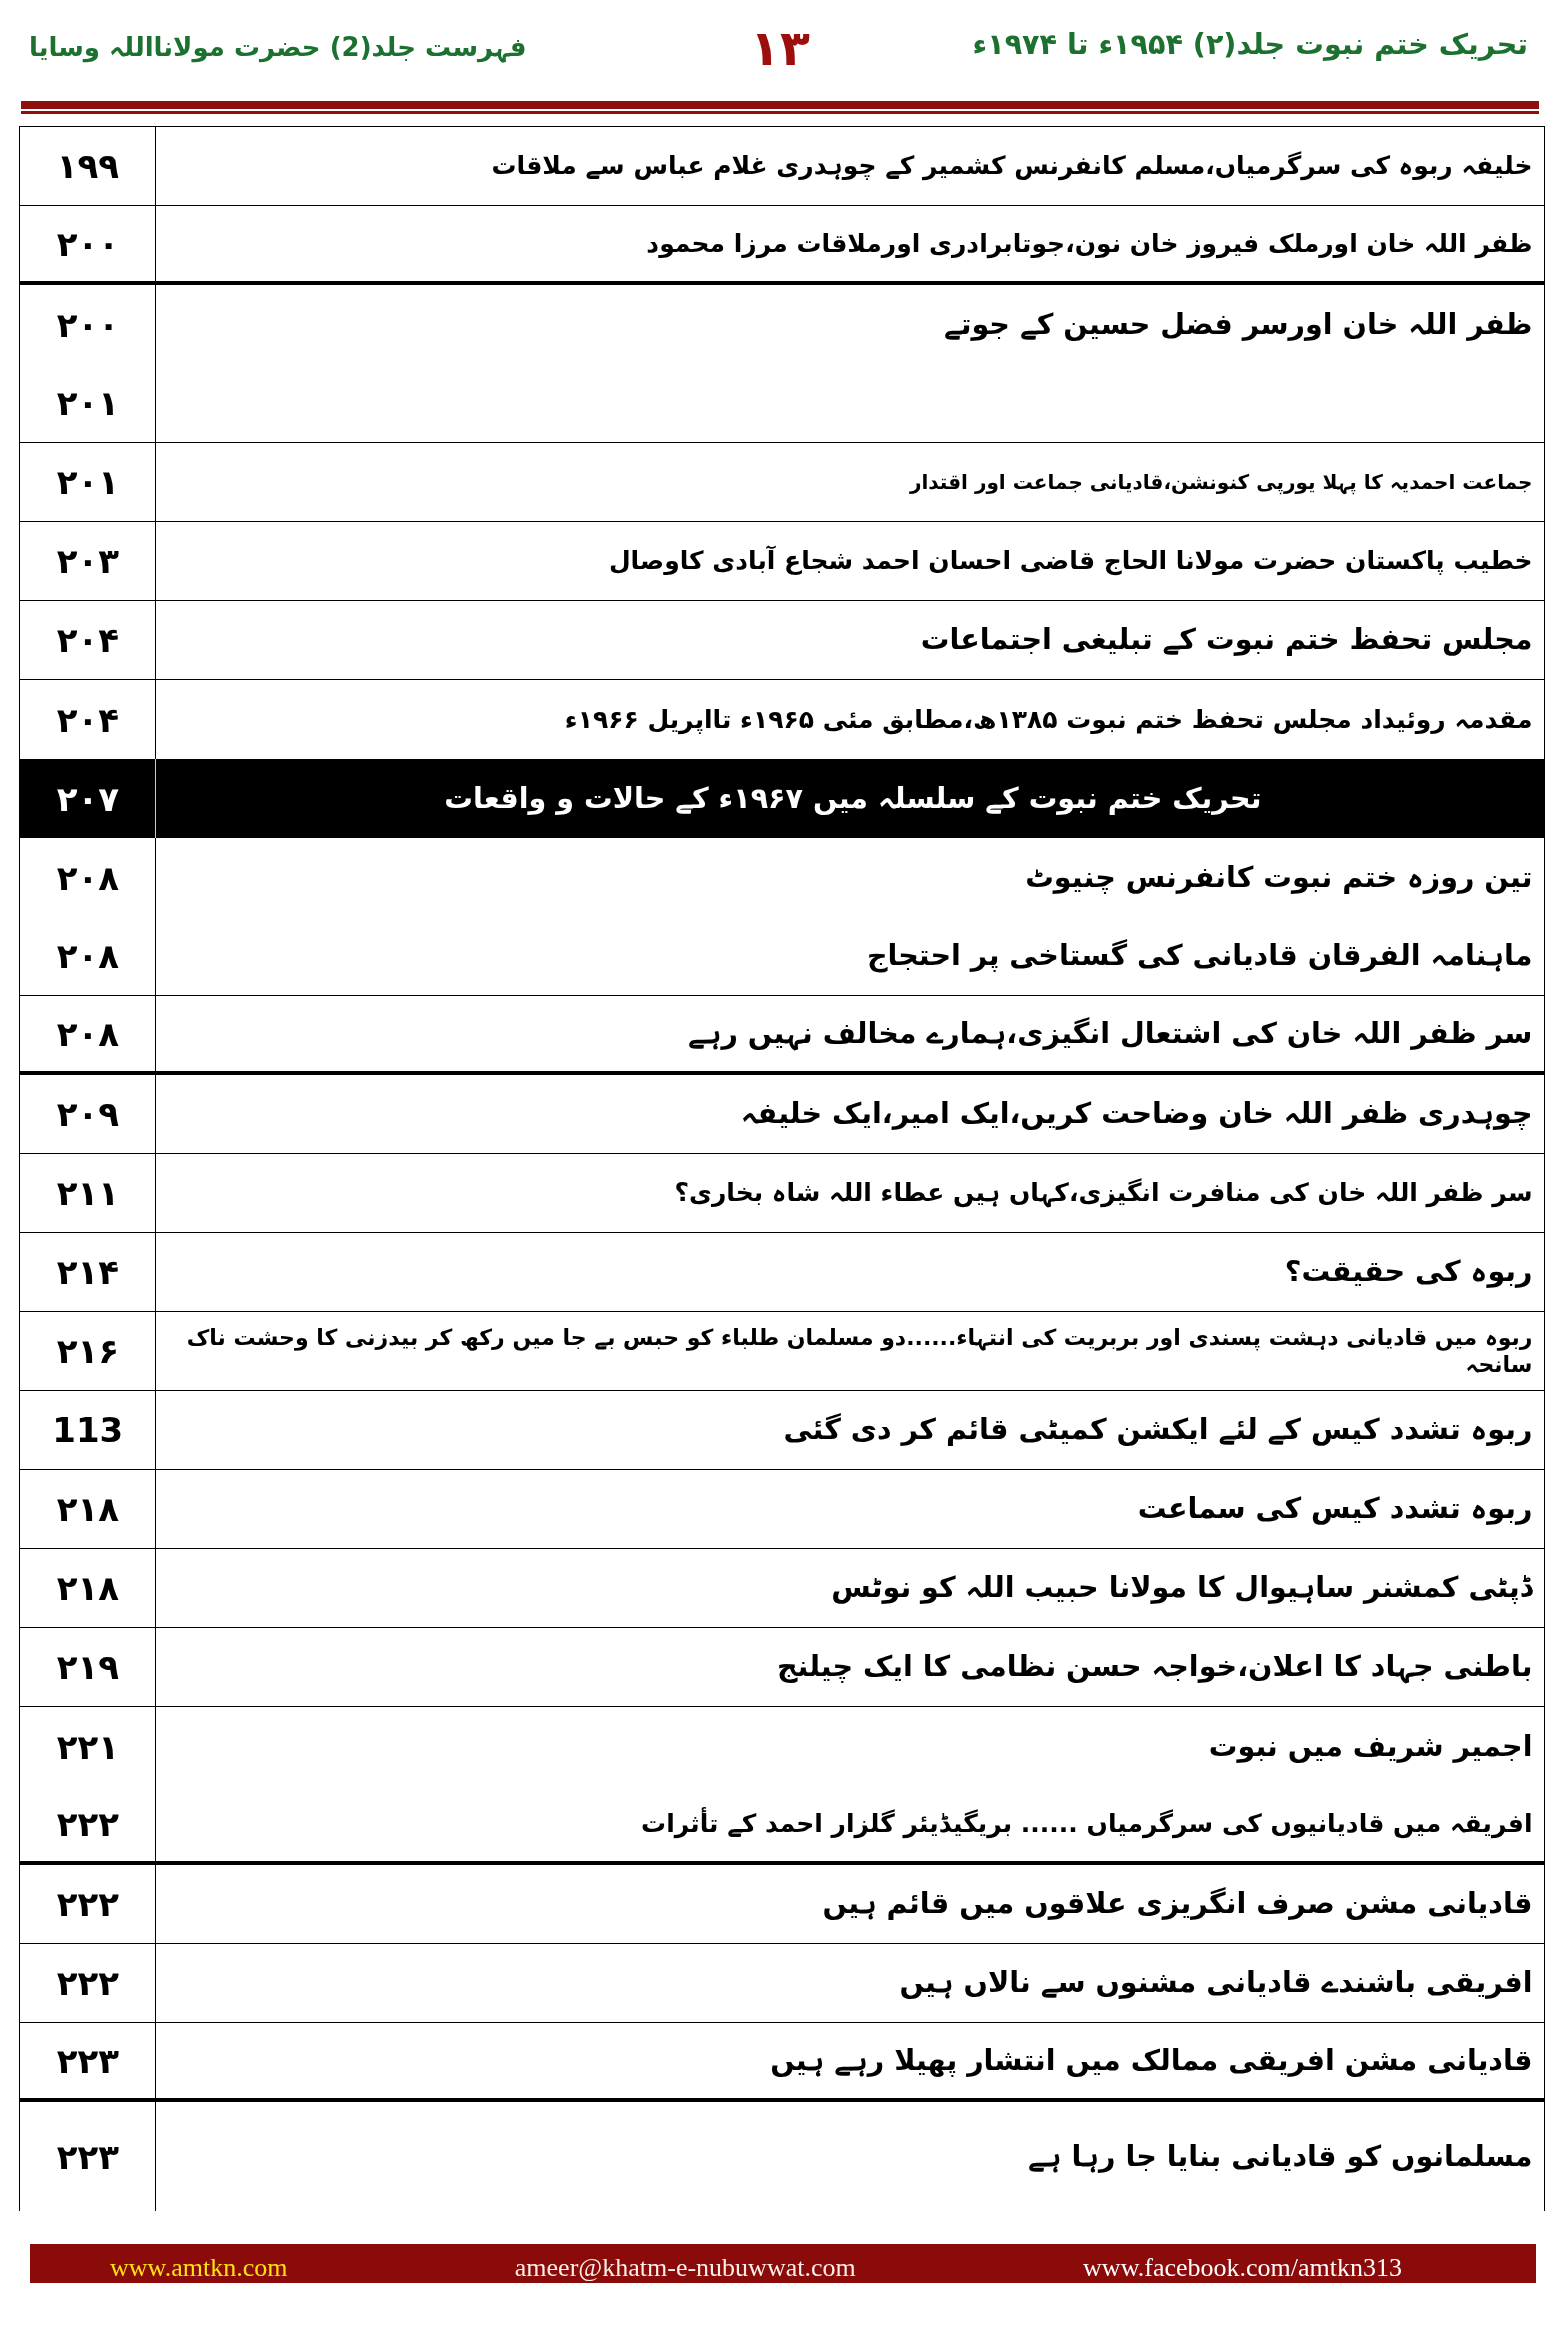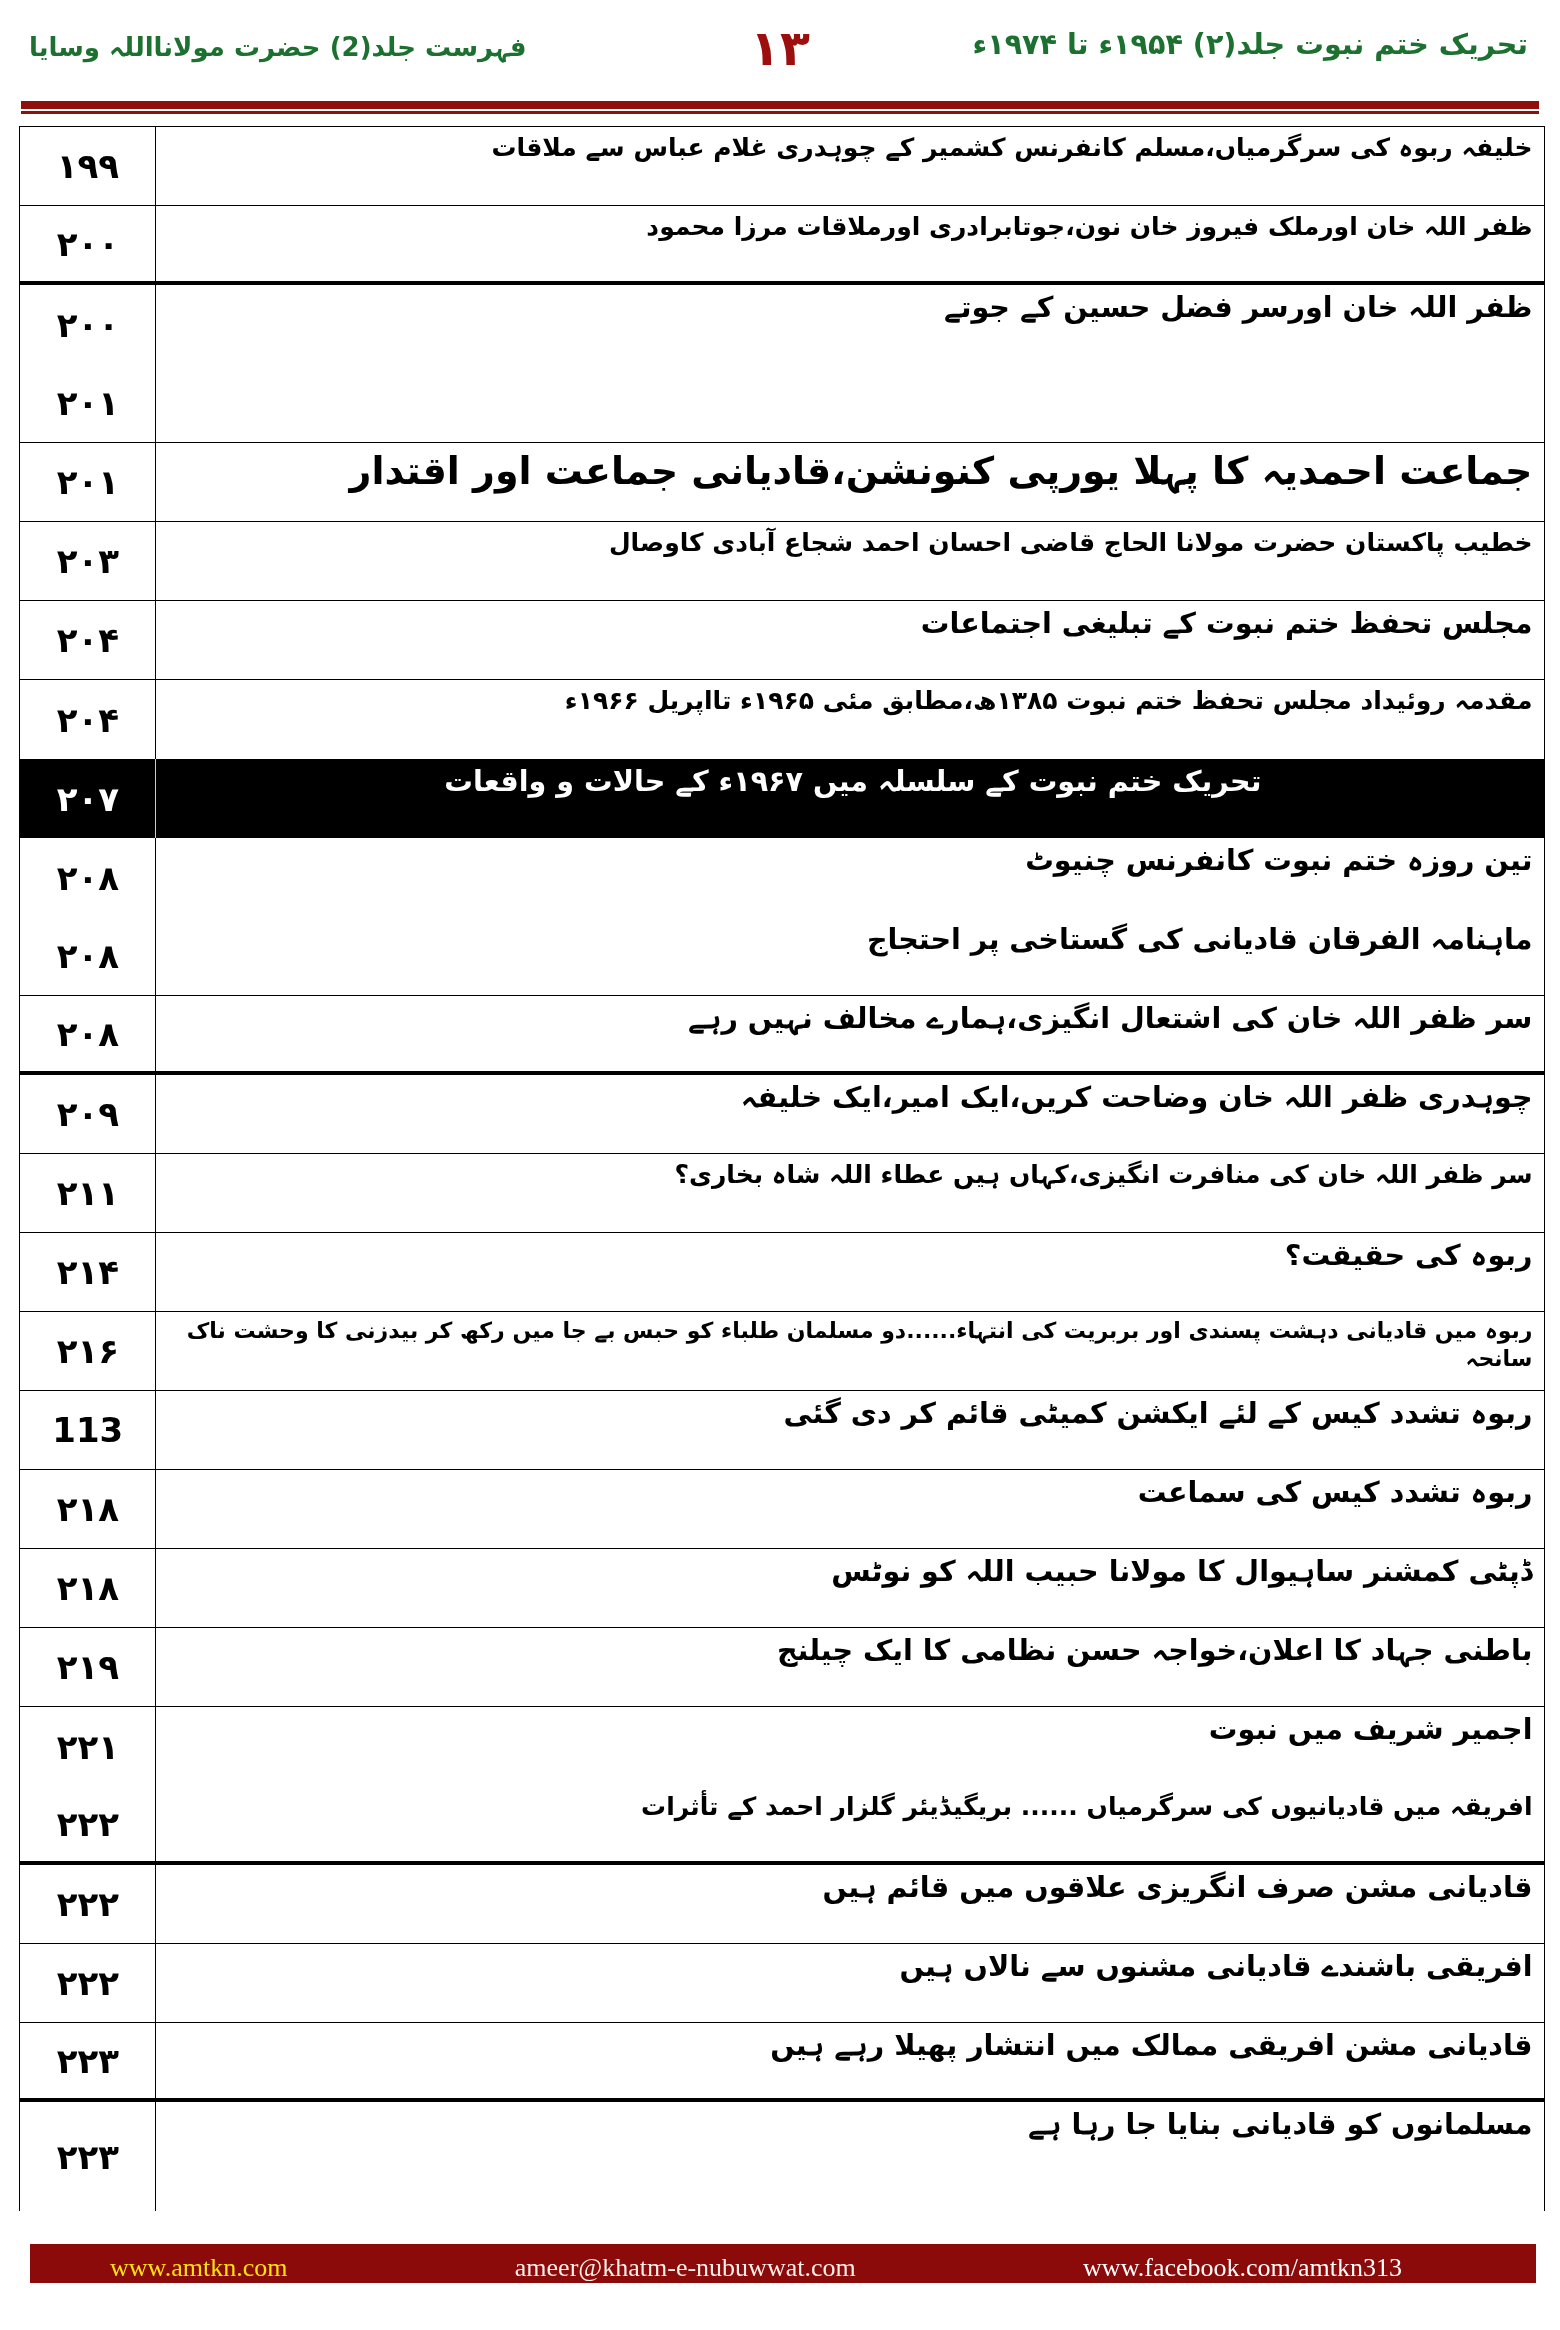--- a/index.html
+++ b/index.html
@@ -21,21 +21,21 @@
     color:#1c7030;font-size:28.6px;font-weight:bold;white-space:nowrap;
   }
   .rule-thick{position:absolute;left:21px;width:1518px;top:101px;height:7.6px;background:#8e0f0b;}
   .rule-thin {position:absolute;left:21px;width:1518px;top:111px;height:3.4px;background:#8e0f0b;}
   
   .toc{
     position:absolute;left:19.3px;top:126px;width:1526px;
     border-top:1.7px solid #000;border-left:1.7px solid #000;border-right:1.7px solid #000;
     box-sizing:border-box;background:#fff;
   }
-  .row{display:flex;min-height:79px;align-items:flex-start;box-sizing:border-box;}
+  .row{display:flex;min-height:79px;align-items:center;box-sizing:border-box;}
   .row:last-child{min-height:109px;}
   .row.sep-thin {border-bottom:1.7px solid #000;}
   .row.sep-thick{border-bottom:4.2px solid #000;}
   .num{
     width:135px;flex:0 0 135px;border-right:1.7px solid #000;align-self:stretch;
     display:flex;align-items:center;justify-content:center;
     font-size:34px;font-weight:bold;color:#000;
   }
   .txt{
     flex:1;direction:rtl;text-align:right;padding:5px 11.8px 5px 17px;
@@ -78,21 +78,21 @@
       </div>
       <div class="row">
         <div class="num">۲۰۰</div>
         <div class="txt" style="font-size: 28.6px;">ظفر اللہ خان اورسر فضل حسین کے جوتے</div>
       </div>
       <div class="row sep-thin">
         <div class="num">۲۰۱</div>
       </div>
       <div class="row sep-thin">
         <div class="num">۲۰۱</div>
-        <div class="txt" style="font-size: 38px;">جماعت احمدیہ کا پہلا یورپی کنونشن،قادیانی جماعت اور اقتدار</div>
+        <div class="txt" style="font-size: 20px;">جماعت احمدیہ کا پہلا یورپی کنونشن،قادیانی جماعت اور اقتدار</div>
       </div>
       <div class="row sep-thin">
         <div class="num">۲۰۳</div>
         <div class="txt" style="font-size: 25px;">خطیب پاکستان حضرت مولانا الحاج قاضی احسان احمد شجاع آبادی کاوصال</div>
       </div>
       <div class="row sep-thin">
         <div class="num">۲۰۴</div>
         <div class="txt" style="font-size: 28.6px;">مجلس تحفظ ختم نبوت کے تبلیغی اجتماعات</div>
       </div>
       <div class="row">

